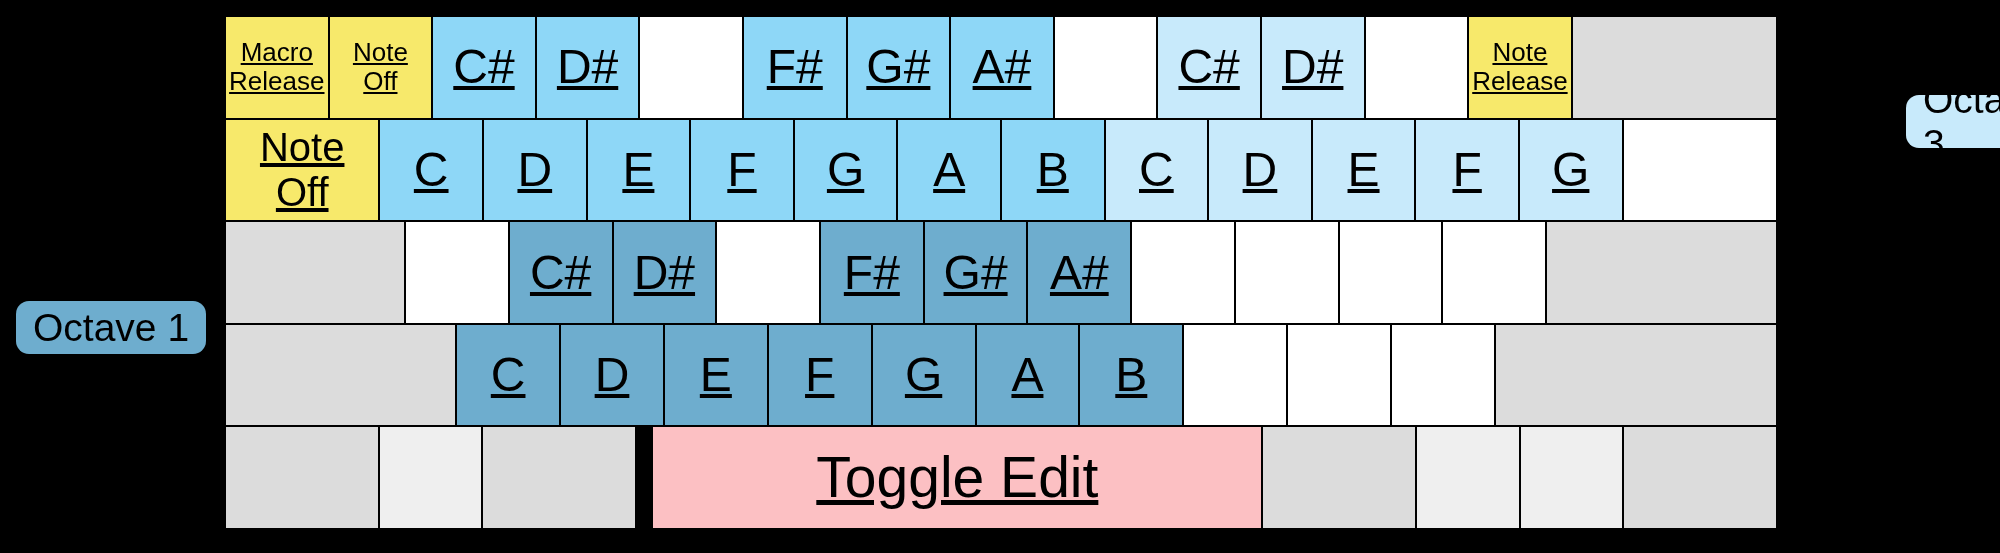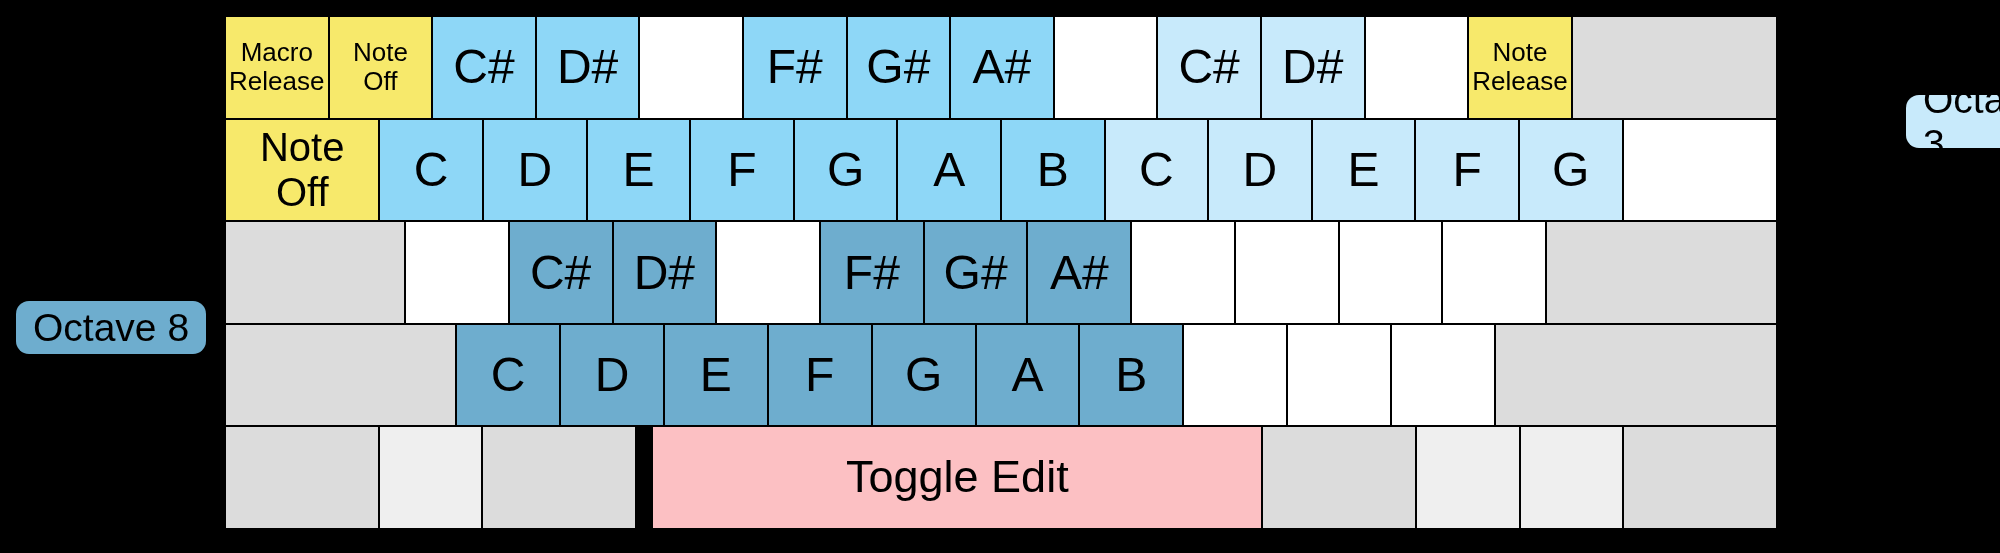--- a/index.html
+++ b/index.html
@@ -19,20 +19,21 @@
   }
   #keyboard {
     position: absolute;
     left: 225px;
     top: 16px;
     width: 1552px;
     height: 513px;
     display: flex;
     flex-direction: column;
     background: #000000;
+    text-decoration: underline;
   }
   .kb-row {
     flex: 1 1 0;
     display: flex;
     min-height: 0;
   }
   .key {
     border: 1.5px solid var(--key_border, #000);
     box-sizing: border-box;
     display: flex;
@@ -41,21 +42,21 @@
     text-align: center;
     white-space: pre-line;
     color: var(--label_text, #000);
     line-height: 1.12;
     min-width: 0;
     overflow: hidden;
   }
   .k-sm  { font-size: 26px; }
   .k-md  { font-size: 40px; }
   .k-lg  { font-size: 48px; }
-  .k-md2 { font-size: 45px; margin-left: 16px; }
+  .k-md2 { font-size: 57px; margin-left: 16px; }
   .octave-pill {
     position: absolute;
     height: 53px;
     border-radius: 13px;
     display: inline-flex;
     align-items: center;
     justify-content: center;
     padding: 0 17px;
     font-size: 39px;
     color: var(--label_text, #000);
@@ -63,21 +64,21 @@
   #pill-octave-2 { left: 16px;   top: 95px;  background: var(--octave2_blue); }
   #pill-octave-1 { left: 16px;   top: 301px; background: var(--octave1_blue); }
   #pill-octave-3 { left: 1906px; top: 95px;  background: var(--octave3_blue); }
 </style>
 </head>
 <body>
 
 <div id="stage">
 
 
-  <div class="octave-pill" id="pill-octave-1">Octave 8</div>
+  <div class="octave-pill" id="pill-octave-1">Octave 1</div>
 
   <div class="octave-pill" id="pill-octave-3">Octave 3</div>
 
   <div id="keyboard">
       <div class="kb-row">
         <div class="key k-sm" style="flex: 1 1 0px; background: var(--yellow);">Macro
 Release</div>
         <div class="key k-sm" style="flex: 1 1 0px; background: var(--yellow);">Note
 Off</div>
         <div class="key k-lg" style="flex: 1 1 0px; background: var(--octave2_blue);">C#</div>

